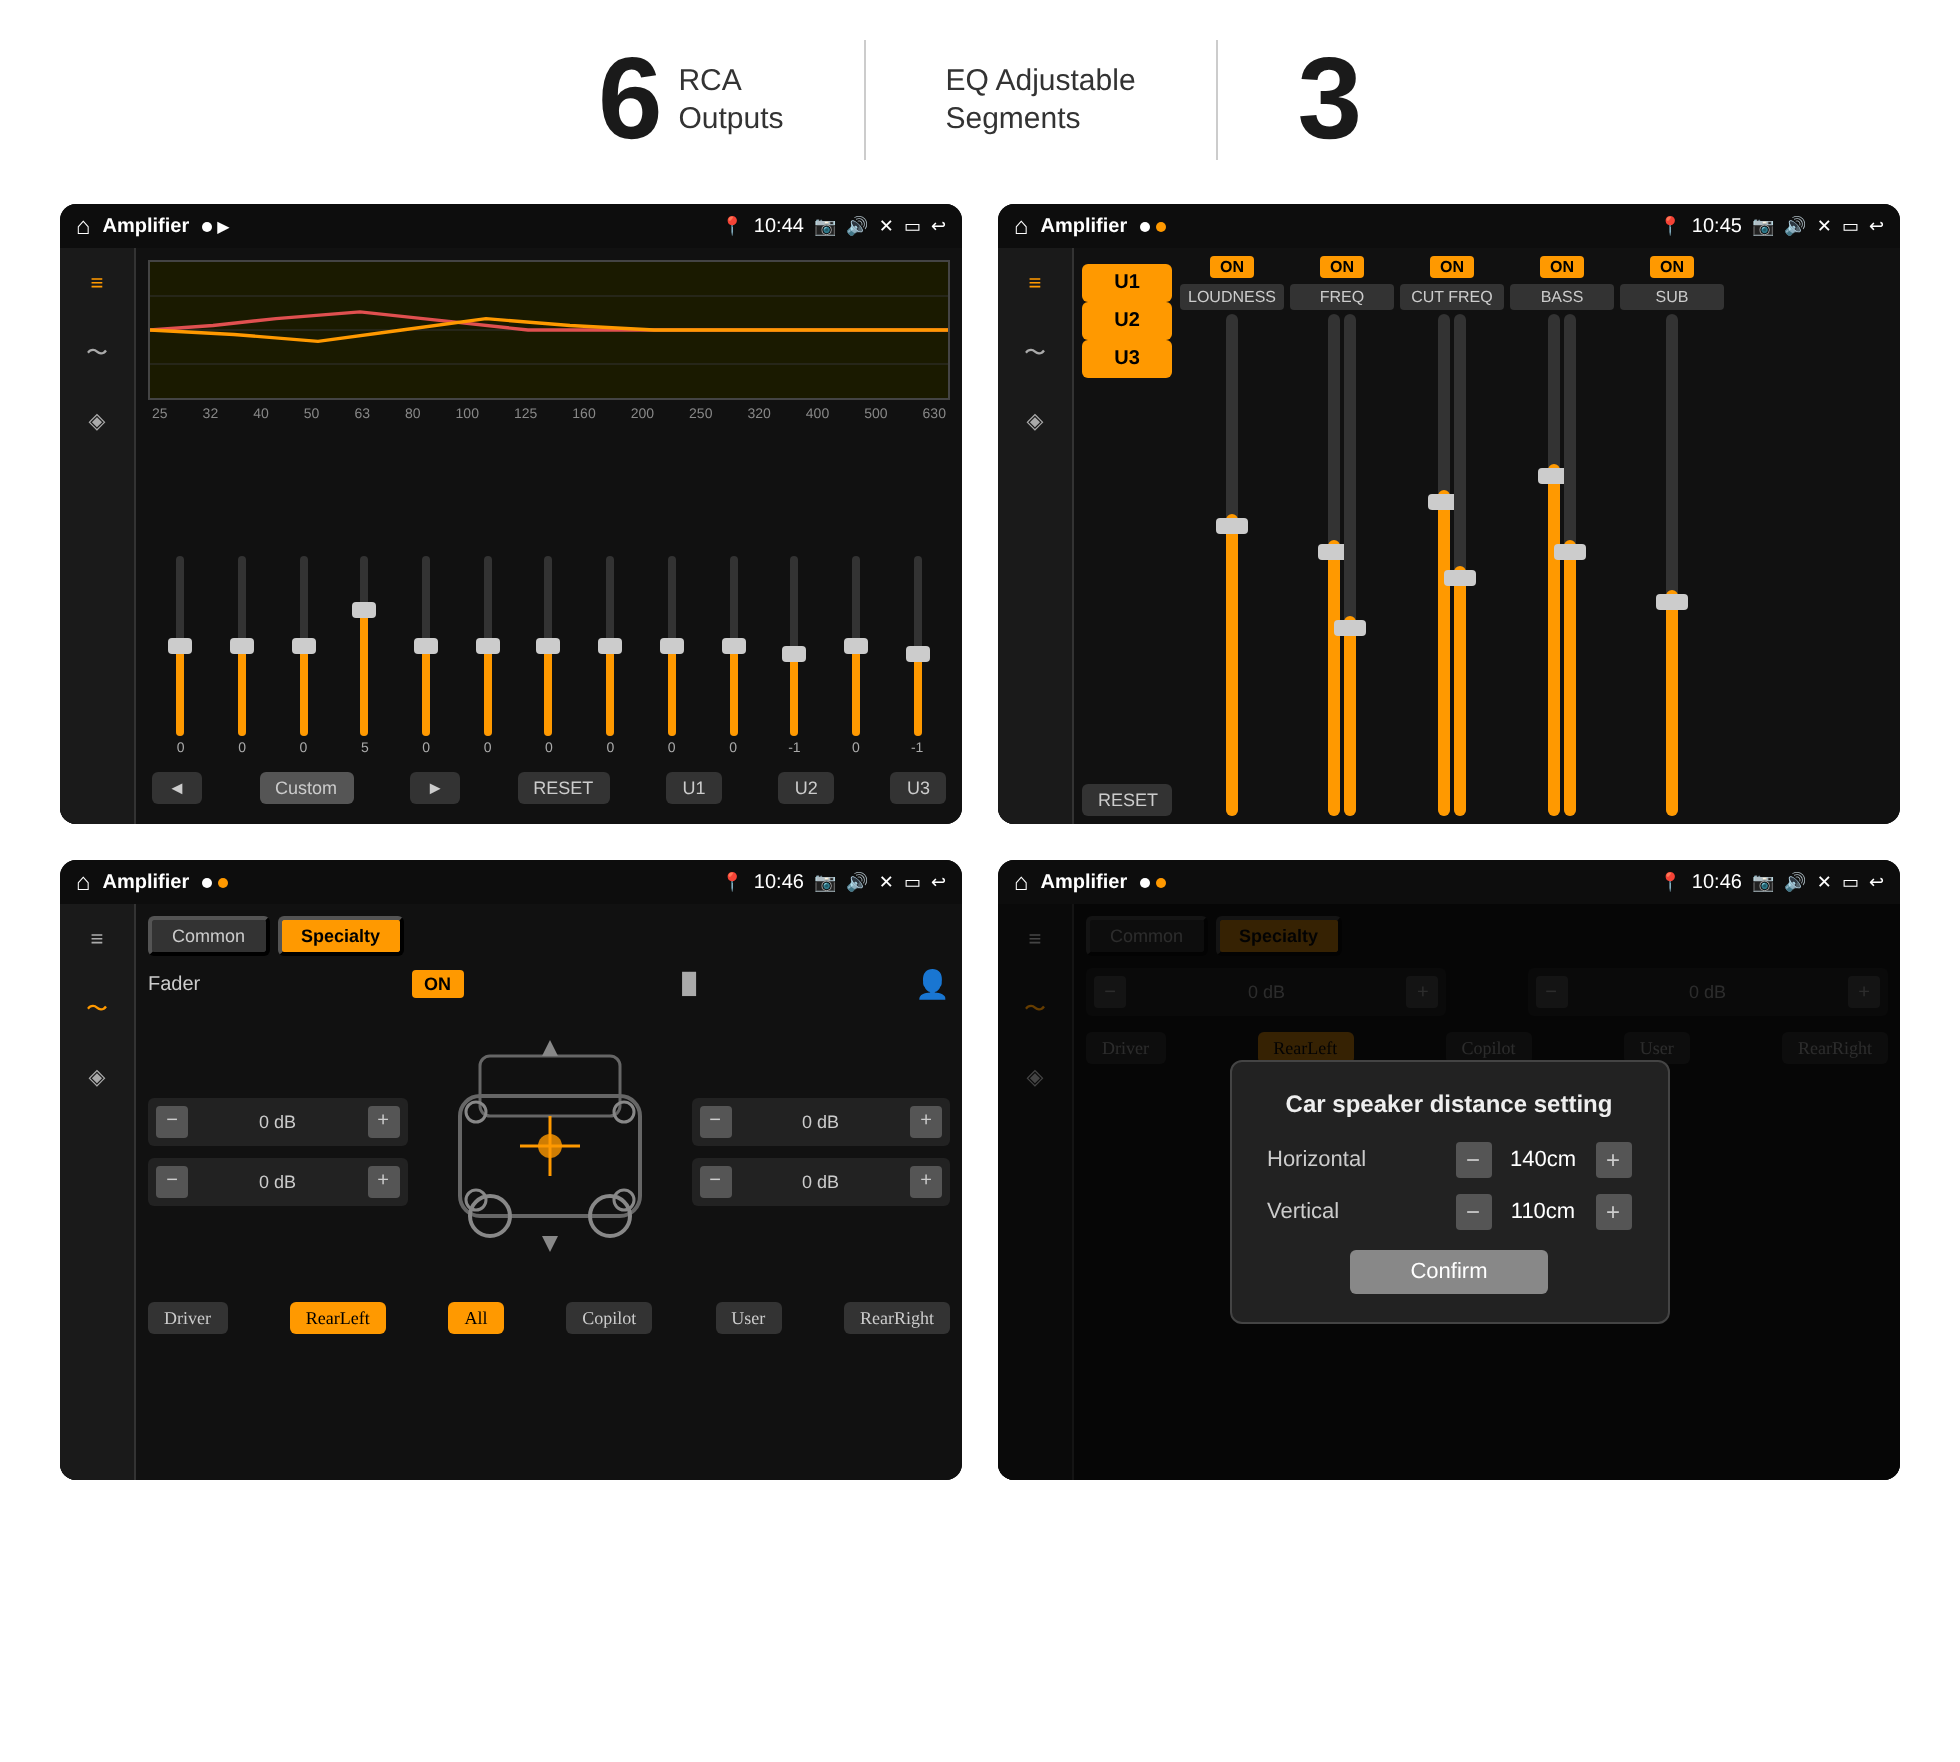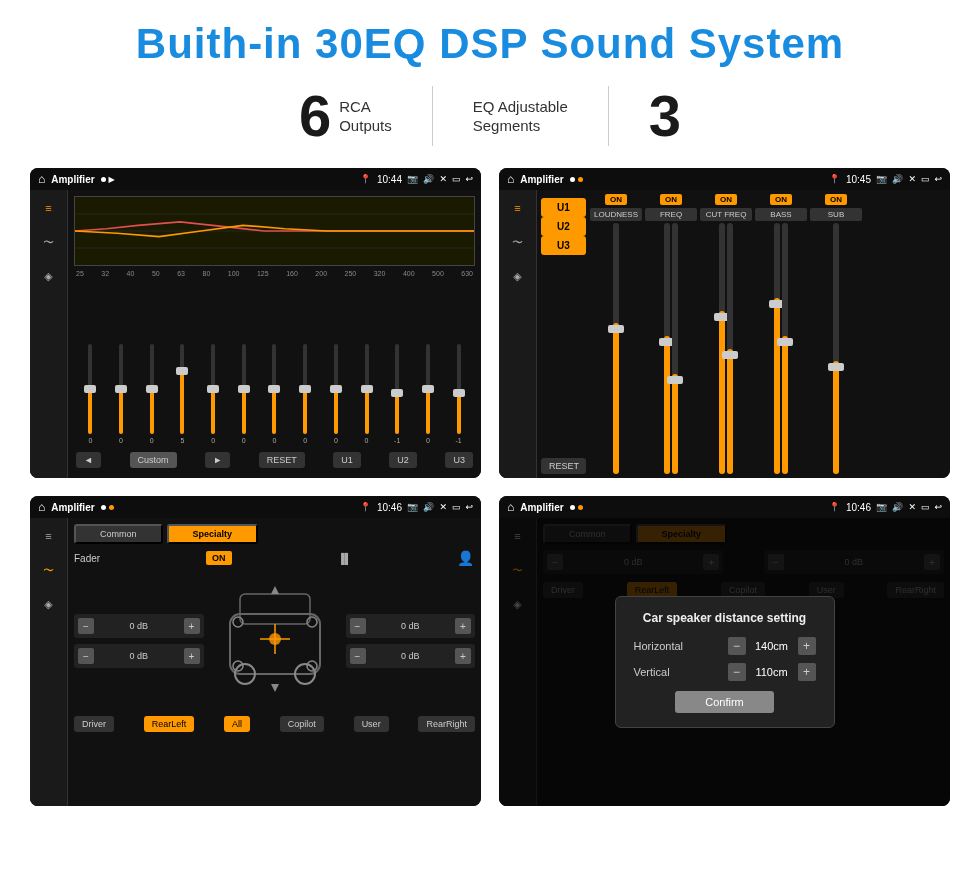--- a/index.html
+++ b/index.html
@@ -323,21 +323,21 @@
     }
     .fader-tabs {
       display: flex;
       gap: 4px;
       margin-bottom: 6px;
     }
     .fader-tab {
       background: #333;
       color: #ccc;
       border-radius: 3px;
-      padding: 3px 24px;
+      padding: 3px 10px;
       font-size: 9px;
       cursor: pointer;
     }
     .fader-tab.active { background: #f90; color: #000; font-weight: 700; }
 
     .fader-top-row {
       display: flex;
       align-items: center;
       justify-content: space-between;
       margin-bottom: 8px;
@@ -380,20 +380,21 @@
       margin-top: 8px;
     }
     .fader-bottom-btn {
       background: #333;
       color: #ccc;
       border: none;
       border-radius: 3px;
       padding: 3px 8px;
       font-size: 9px;
       cursor: pointer;
+      font-family: Liberation Serif, serif;
     }
     .fader-bottom-btn.active { background: #f90; color: #000; }
 
     
     .screen4-body {
       display: flex;
       height: calc(100% - 22px);
       background: #111;
       position: relative;
     }
@@ -474,21 +475,20 @@
       opacity: 0.5;
     }
 
     
   </style>
 </head>
 <body>
 
 <div class="page-wrapper">
 
-  <h1 class="main-title">Buith-in 30EQ DSP Sound System</h1>
 
   <div class="stats-row">
     <div class="stat-item">
       <span class="stat-number">6</span>
       <span class="stat-label">RCA<br>Outputs</span>
     </div>
     <div class="stat-divider"></div>
     <div class="stat-item">
       <span class="stat-label">EQ Adjustable<br>Segments</span>
     </div>

